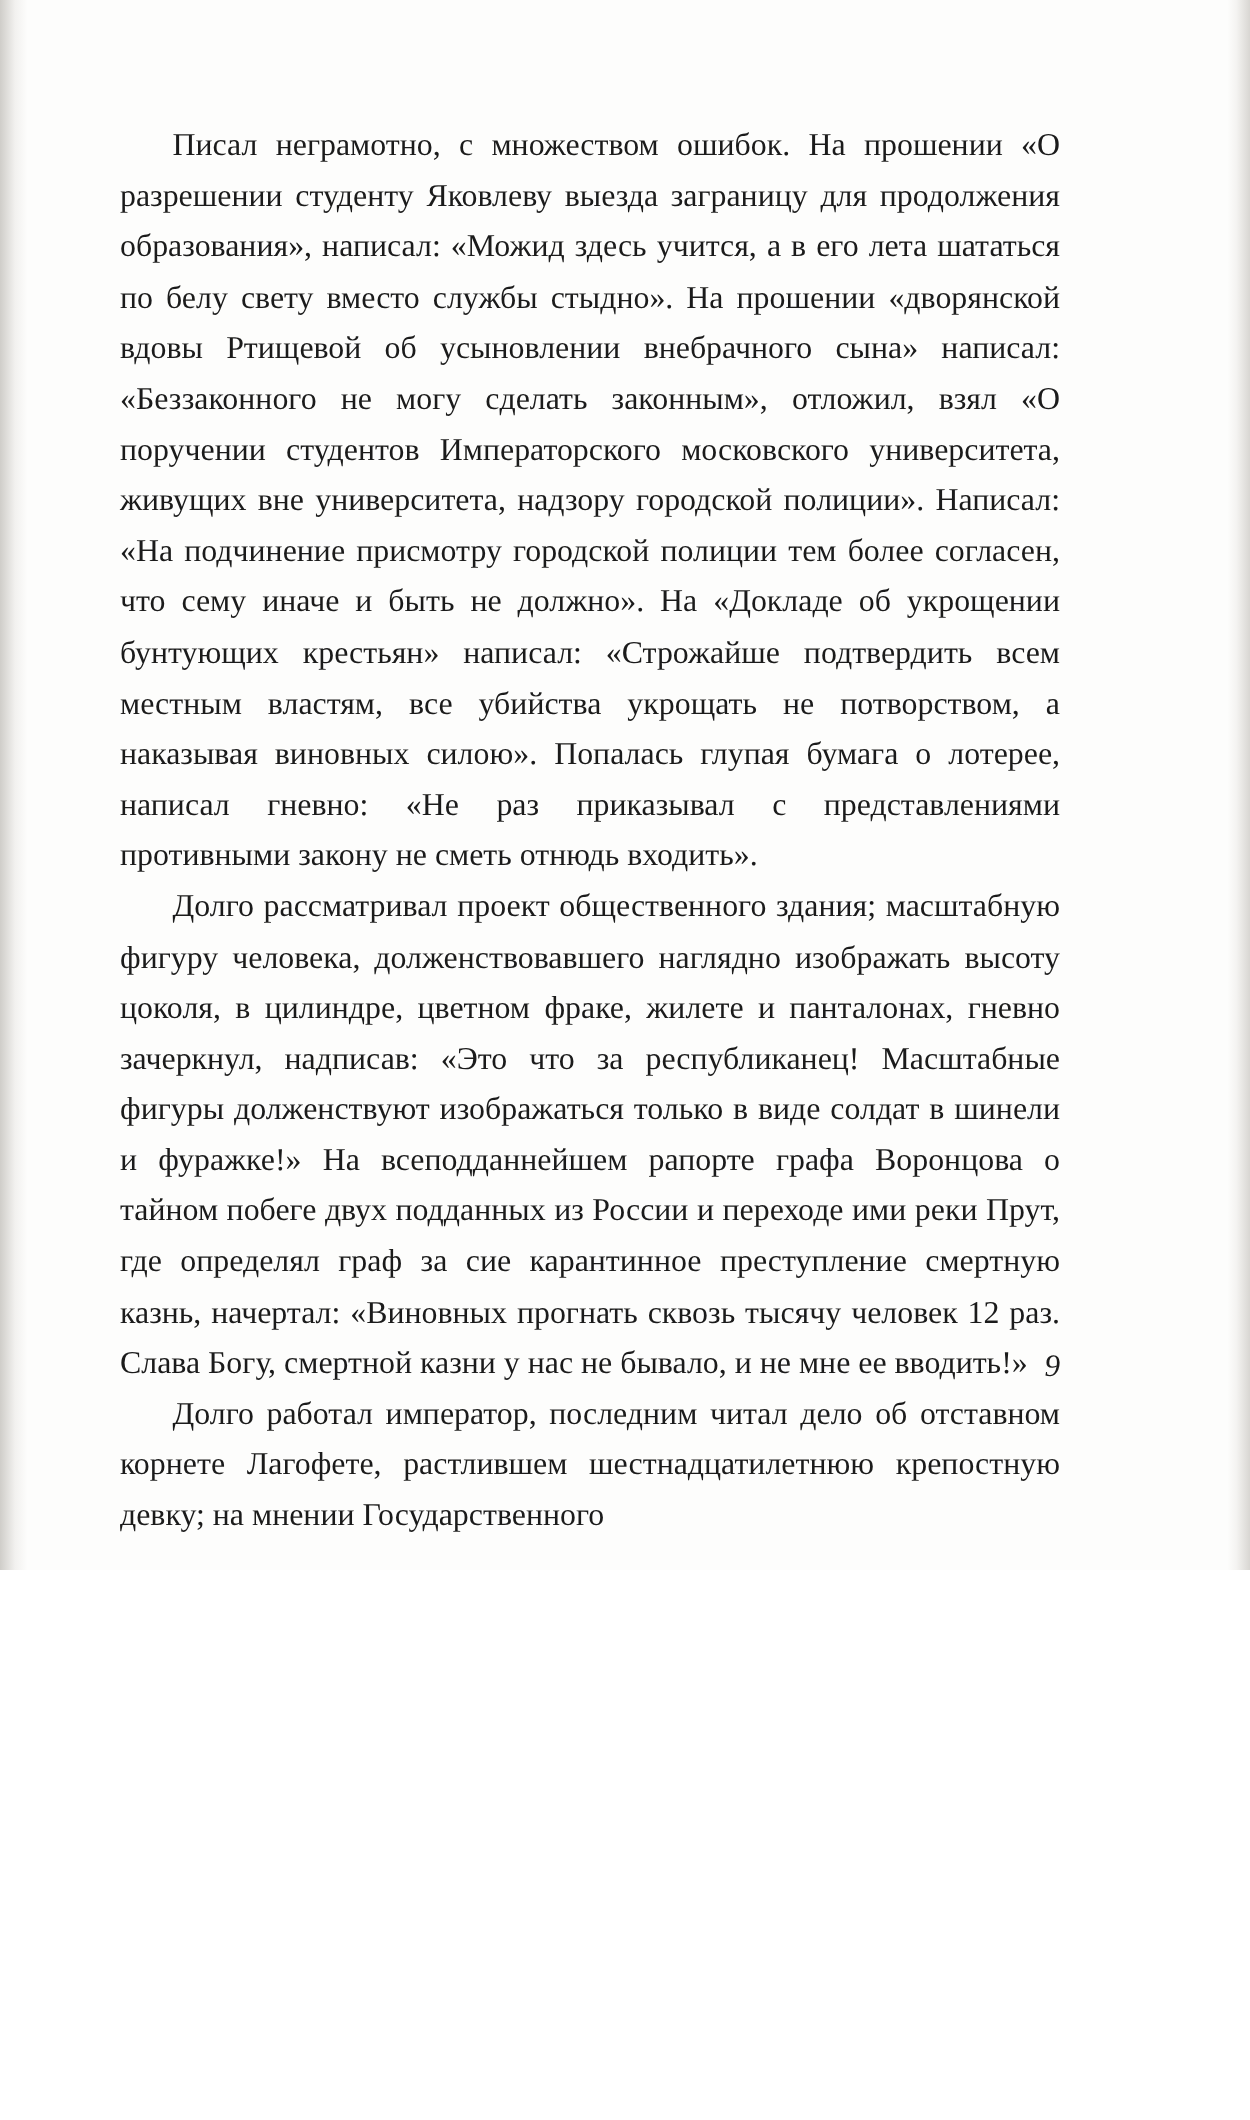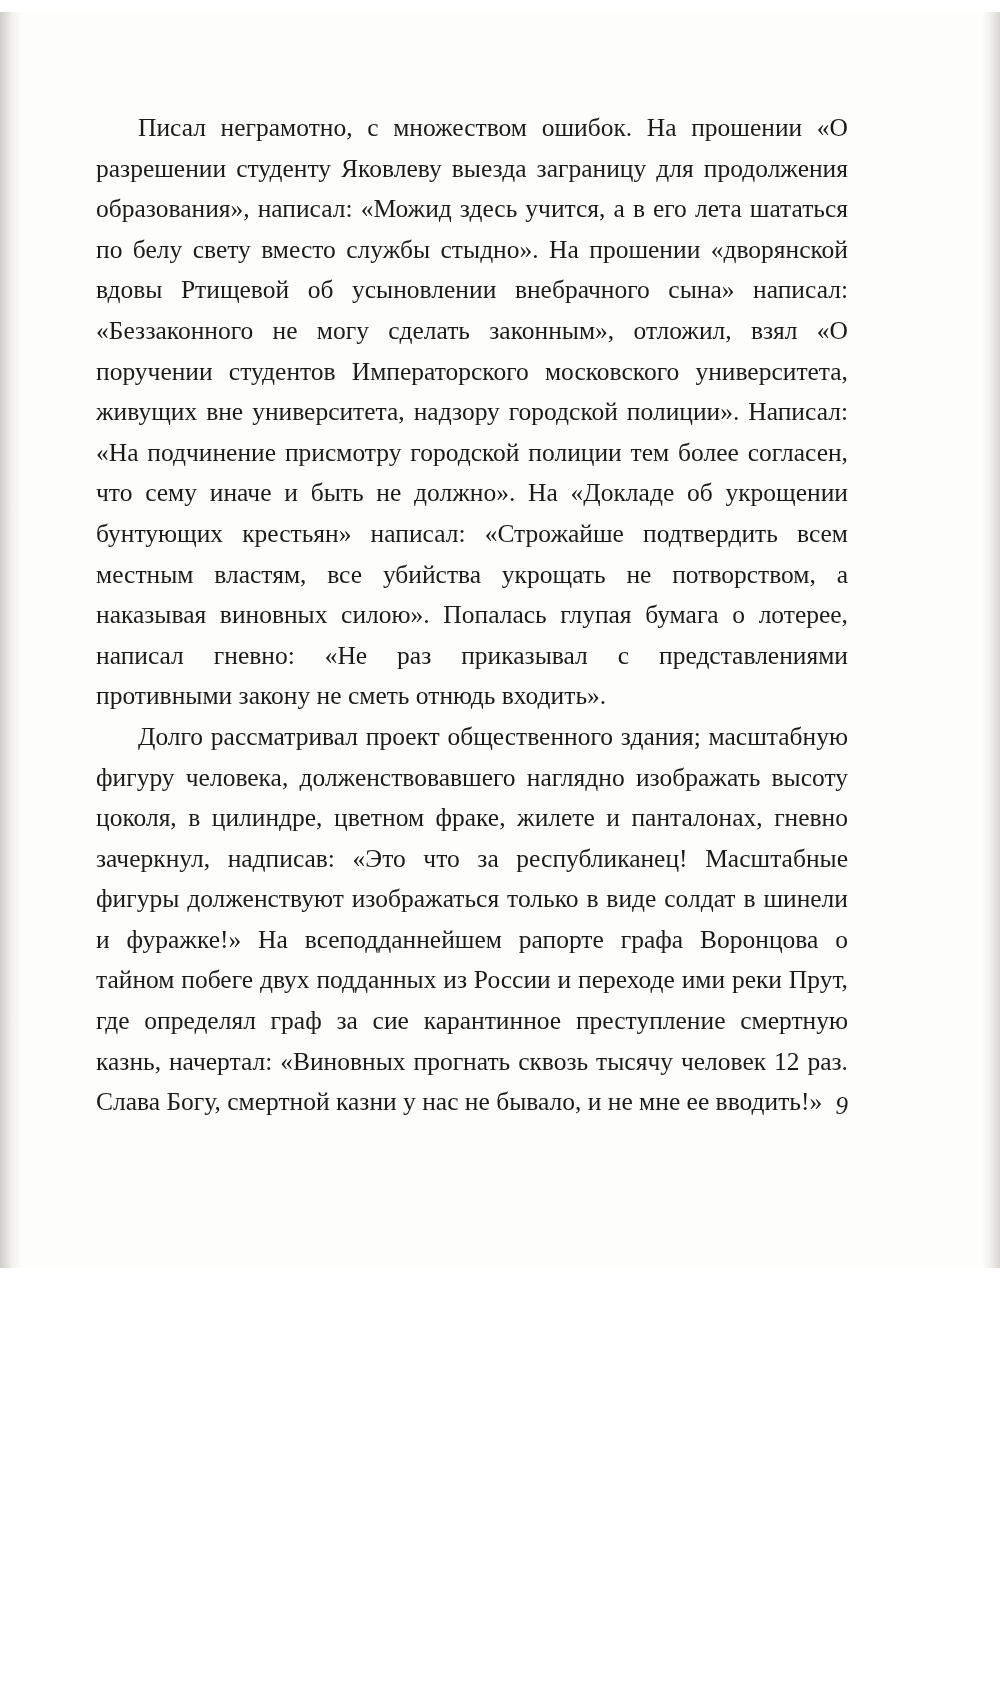--- a/index.html
+++ b/index.html
@@ -7,21 +7,20 @@
     padding: 0;
     background: #ffffff;
   }
   .page {
     position: relative;
     width: 1000px;
     height: 1256px;
     background: #fdfdfc;
     overflow: hidden;
     box-sizing: border-box;
-    margin-top: 12px;
   }
   
   .page::before {
     content: "";
     position: absolute;
     left: 0; top: 0;
     width: 22px; height: 100%;
     background: linear-gradient(to right, #cfcdc9 0%, #f2f1ef 55%, #fdfdfc 100%);
     pointer-events: none;
   }
@@ -62,17 +61,18 @@
   }
 </style>
 </head>
 <body>
 
 <div class="page">
 
   <div class="text-column">
     <p class="para">Писал неграмотно, с множеством ошибок. На прошении «О разрешении студенту Яковлеву выезда заграницу для продолжения образования», написал: «Мо­жид здесь учится, а в его лета шататься по белу свету вместо службы стыдно». На прошении «дворянской вдовы Ртищевой об усыновлении внебрачного сына» написал: «Беззаконного не могу сделать законным», отложил, взял «О поручении студентов Императорского московского университета, живущих вне университета, надзору городской полиции». Написал: «На подчинение присмотру городской полиции тем более согласен, что сему иначе и быть не должно». На «Докладе об укрощении бунтующих крестьян» написал: «Строжайше подтвердить всем местным властям, все убийства укрощать не потворством, а наказывая виновных силою». Попалась глупая бумага о лотерее, написал гневно: «Не раз приказывал с представлениями противными закону не сметь отнюдь входить».</p>
     <p class="para">Долго рассматривал проект общественного здания; масштабную фигуру человека, долженствовавшего наглядно изображать высоту цоколя, в цилиндре, цветном фраке, жилете и панталонах, гневно зачеркнул, надписав: «Это что за республиканец! Масштабные фигуры долженствуют изображаться только в виде солдат в шинели и фуражке!» На всеподданнейшем рапорте графа Воронцова о тайном побеге двух подданных из России и переходе ими реки Прут, где определял граф за сие карантинное преступление смертную казнь, начертал: «Виновных прогнать сквозь тысячу человек 12 раз. Слава Богу, смертной казни у нас не бывало, и не мне ее вводить!»</p>
+    <p class="para">Долго работал император, последним читал дело об отставном корнете Лагофете, растлившем шестнадцатилетнюю крепостную девку; на мнении Государственного</p>
   </div>
 
   <div class="page-number">9</div>
 
 </div>
 
 </body></html>

